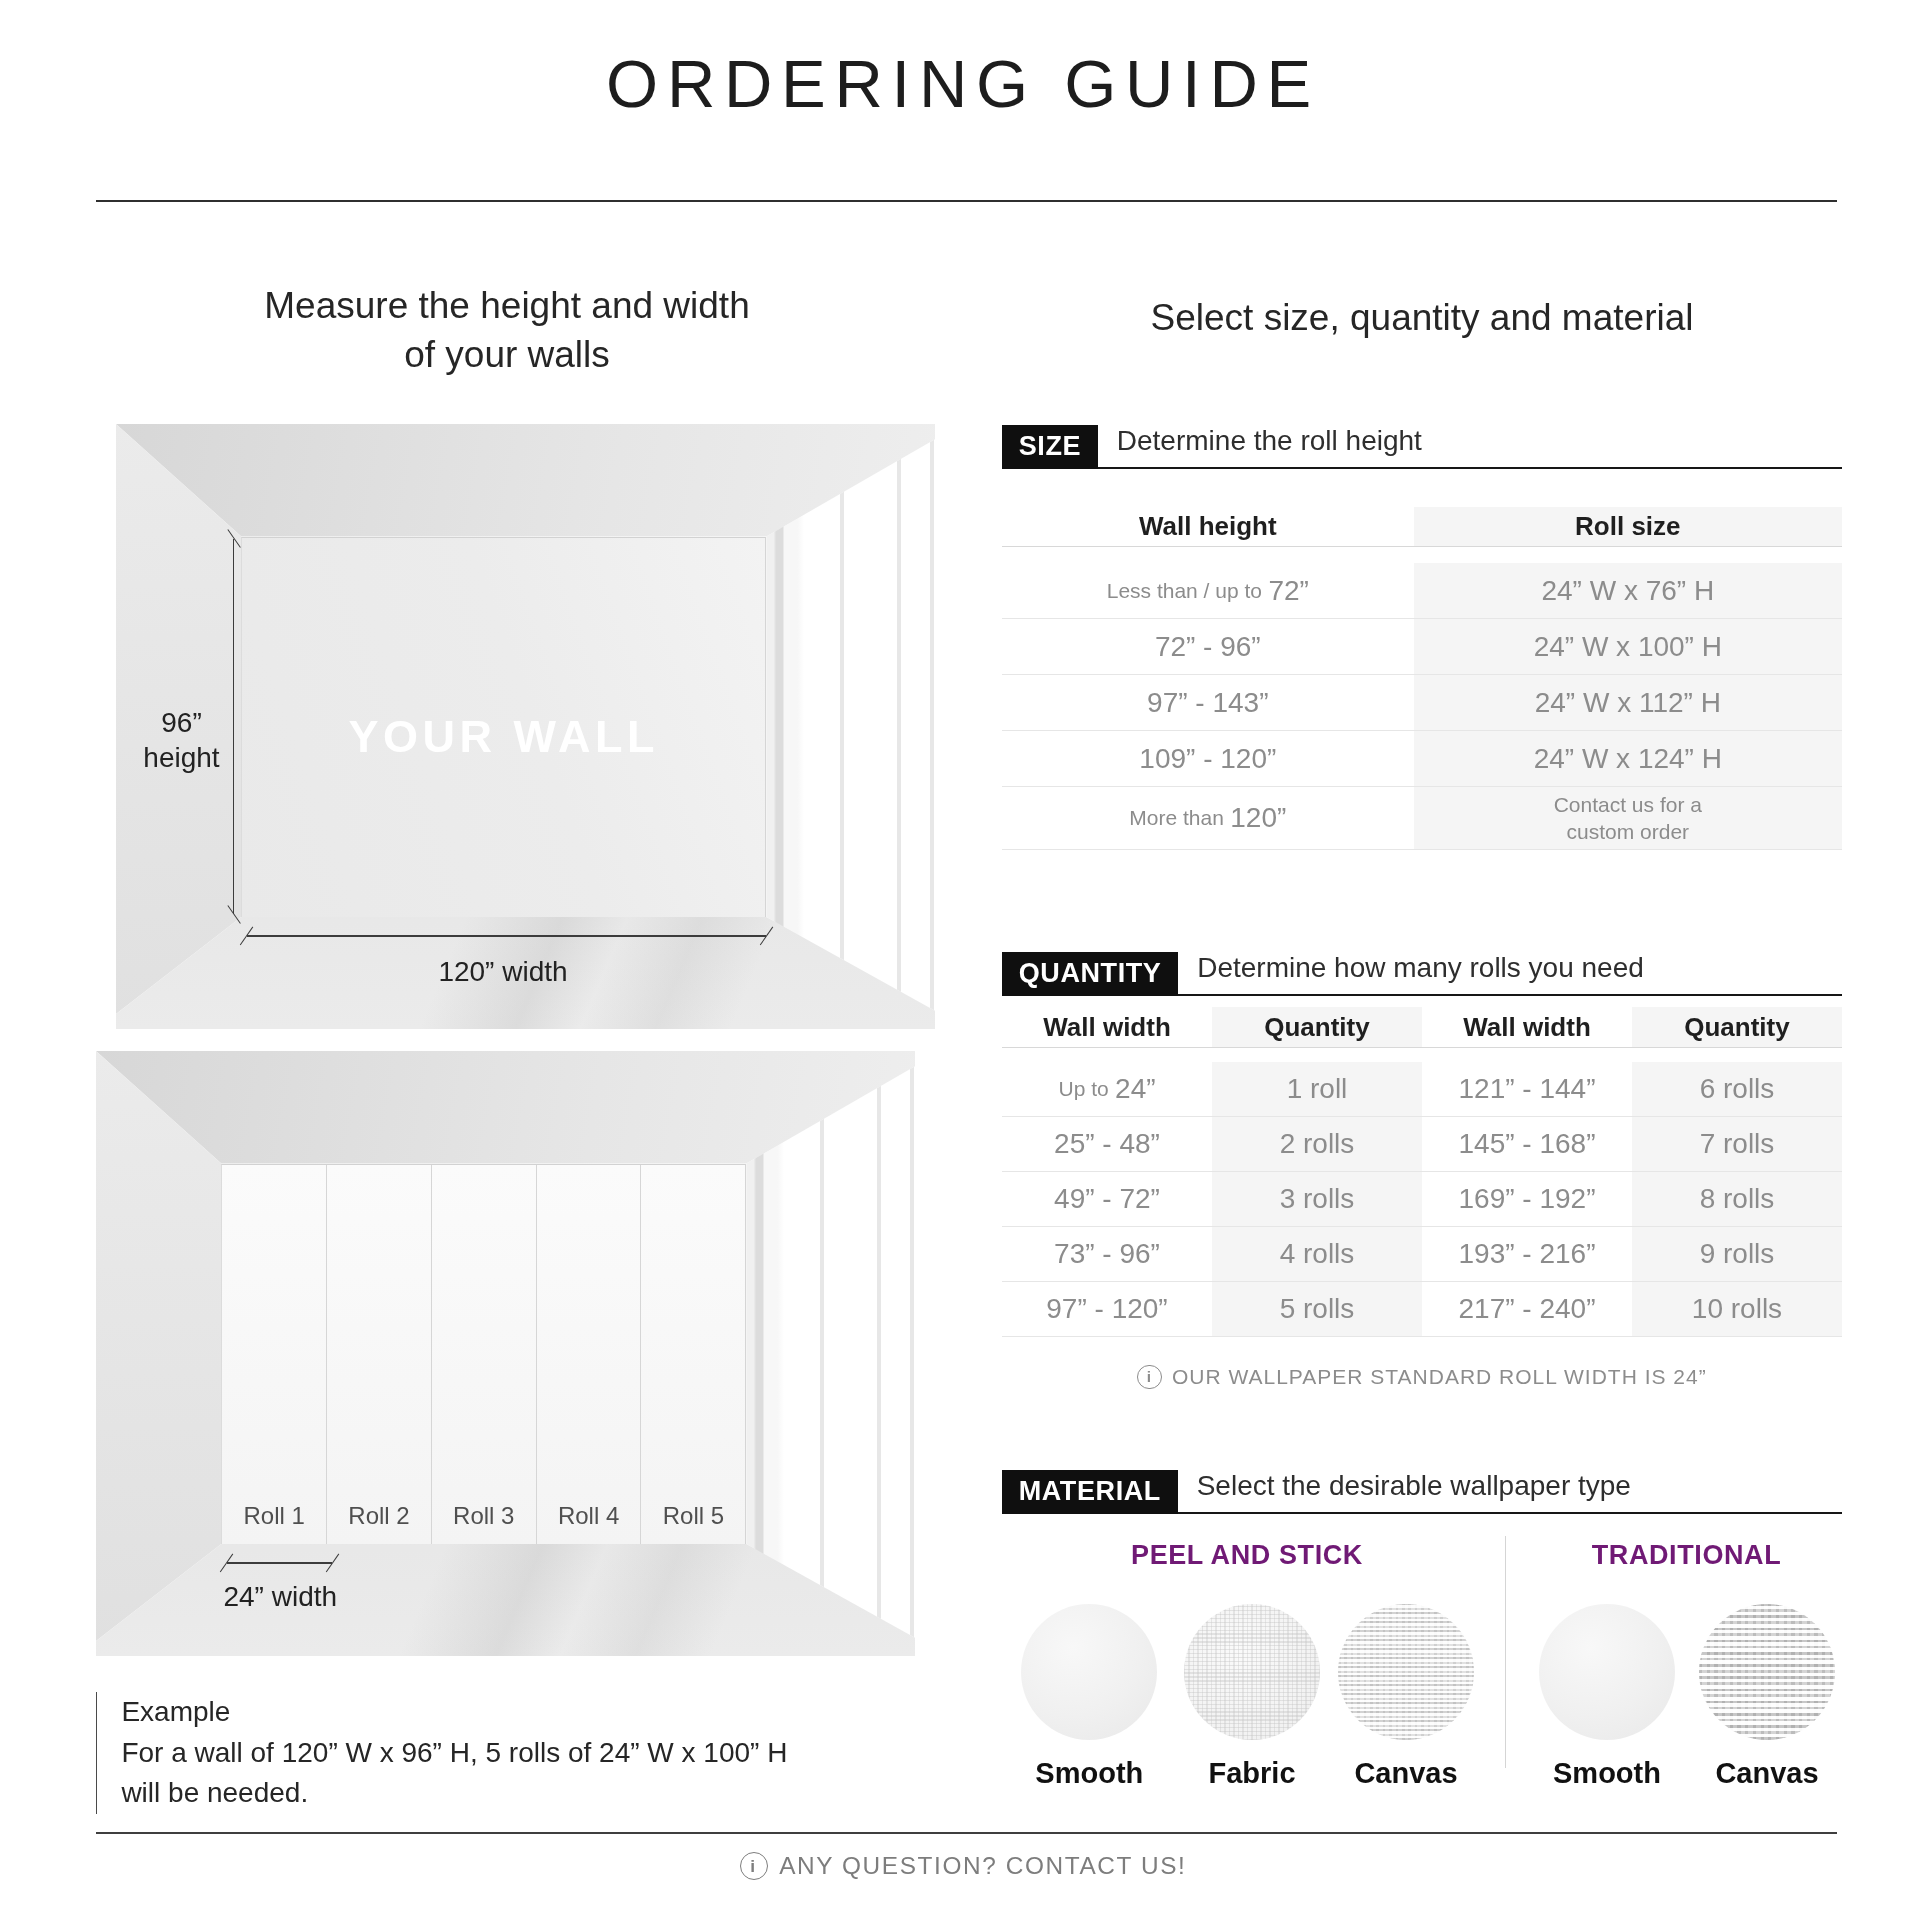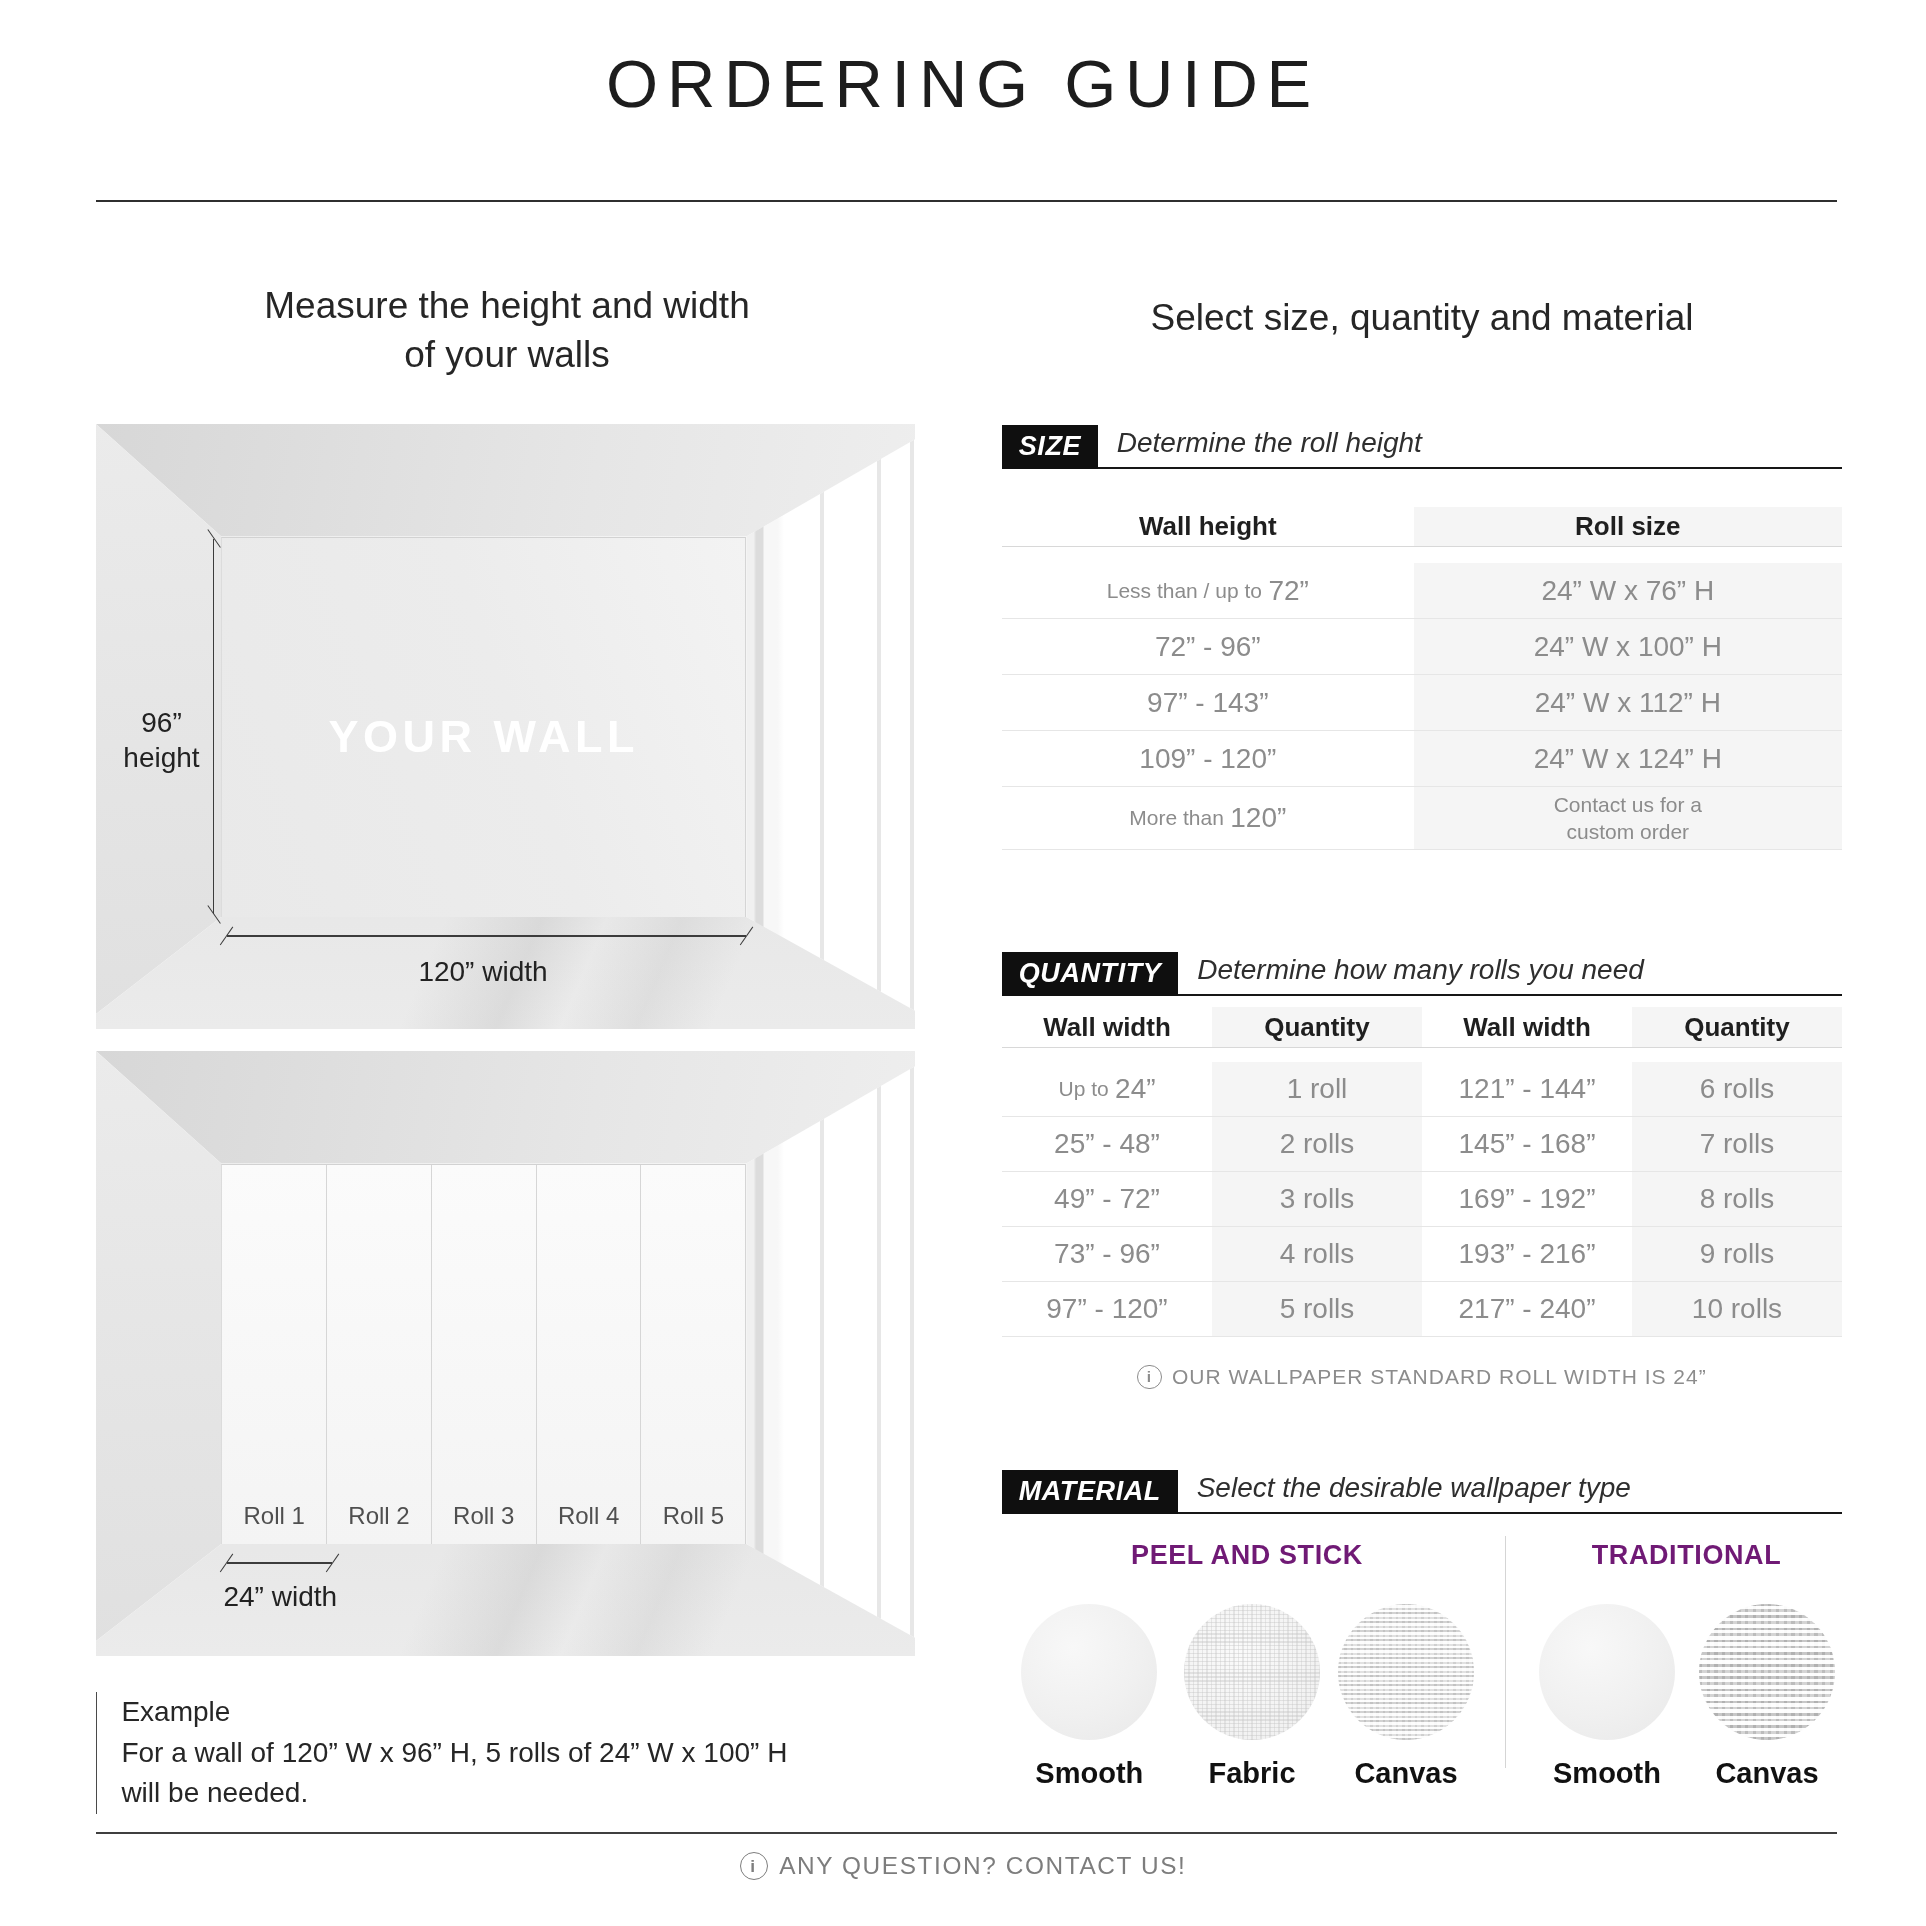--- a/index.html
+++ b/index.html
@@ -12,21 +12,21 @@
          font-size:67px;font-weight:500;letter-spacing:0.13em;color:#1d1d1d;}
   .title-rule{left:96px;top:200px;width:1741px;height:1.9px;background:#2f2f2f;}
 
   
   .col-heading{font-size:37px;font-weight:400;color:#262626;line-height:1.32;text-align:center;}
   .left-heading{left:96px;top:282px;width:822px;}
   .right-heading{left:1002px;top:294px;width:840px;}
 
   
   .room{left:96px;width:819px;height:605px;overflow:hidden;background:#fff;}
-  .room1{top:424px;}
+  .room1{top:424px;margin-left:20px;}
   .room2{top:1051px;}
   .ceiling{position:absolute;inset:0;background:linear-gradient(100deg,#d7d7d7,#e6e6e6 55%,#f0f0f0);
            clip-path:polygon(0 0,100% 0,100% 3%,79.4% 18.6%,15.3% 18.6%);}
   .left-wall{position:absolute;inset:0;background:linear-gradient(180deg,#ebebeb,#e4e4e4 62%,#e0e0e0);
            clip-path:polygon(0 0,15.3% 18.6%,15.3% 81.5%,0 97.5%);}
   .floor{position:absolute;inset:0;background:linear-gradient(180deg,#d6d6d6 0%,#e0e0e0 35%,#ebebeb 100%);
            clip-path:polygon(0 97.5%,15.3% 81.5%,79.4% 81.5%,100% 96%,100% 100%,0 100%);}
   .floor-streak{position:absolute;inset:0;
            background:linear-gradient(113deg,rgba(0,0,0,0) 52%,rgba(150,150,150,.18) 61%,rgba(0,0,0,0) 67%,rgba(150,150,150,.14) 74%,rgba(0,0,0,0) 81%);
            clip-path:polygon(0 97.5%,15.3% 81.5%,79.4% 81.5%,100% 96%,100% 100%,0 100%);}
@@ -63,21 +63,21 @@
   .vdim-label{left:1.5%;top:46.5%;width:13%;}
   .hdim1-label{left:33%;top:87.6%;width:28.5%;}
   .hdim2-label{left:11.5%;top:87.2%;width:22%;}
 
   
   .example{left:96px;top:1692px;width:822px;border-left:1.9px solid #4a4a4a;
            padding-left:24.4px;box-sizing:border-box;font-size:28px;color:#262626;line-height:1.45;}
 
   
   .rcol{left:1002px;top:0;width:840px;height:1926px;}
-  .sec-header{position:absolute;left:0;width:100%;display:flex;align-items:flex-end;font-style:italic;}
+  .sec-header{position:absolute;left:0;width:100%;display:flex;}
   .sec-label{background:#0f0f0f;color:#ffffff;font-size:27px;font-weight:700;
            letter-spacing:0.6px;padding:7.7px 16.7px 9px 16.7px;line-height:1;}
   .sec-rest{flex:1;border-bottom:2.6px solid #161616;padding:0 0 7.7px 19px;
            font-size:28px;font-weight:400;color:#2e2e2e;white-space:nowrap;}
   .tbl{position:absolute;left:0;width:100%;display:grid;}
   .cell{display:flex;align-items:center;justify-content:center;text-align:center;
            border-bottom:1.3px solid #e6e6e6;box-sizing:border-box;color:#8c8c8c;}
   .cell.hd{color:#1f1f1f;font-size:26px;font-weight:700;border-bottom:1.3px solid #d8d8d8;}
   .cell .lg{font-size:28px;}
   .cell .sm{font-size:21px;margin-right:6.4px;}

